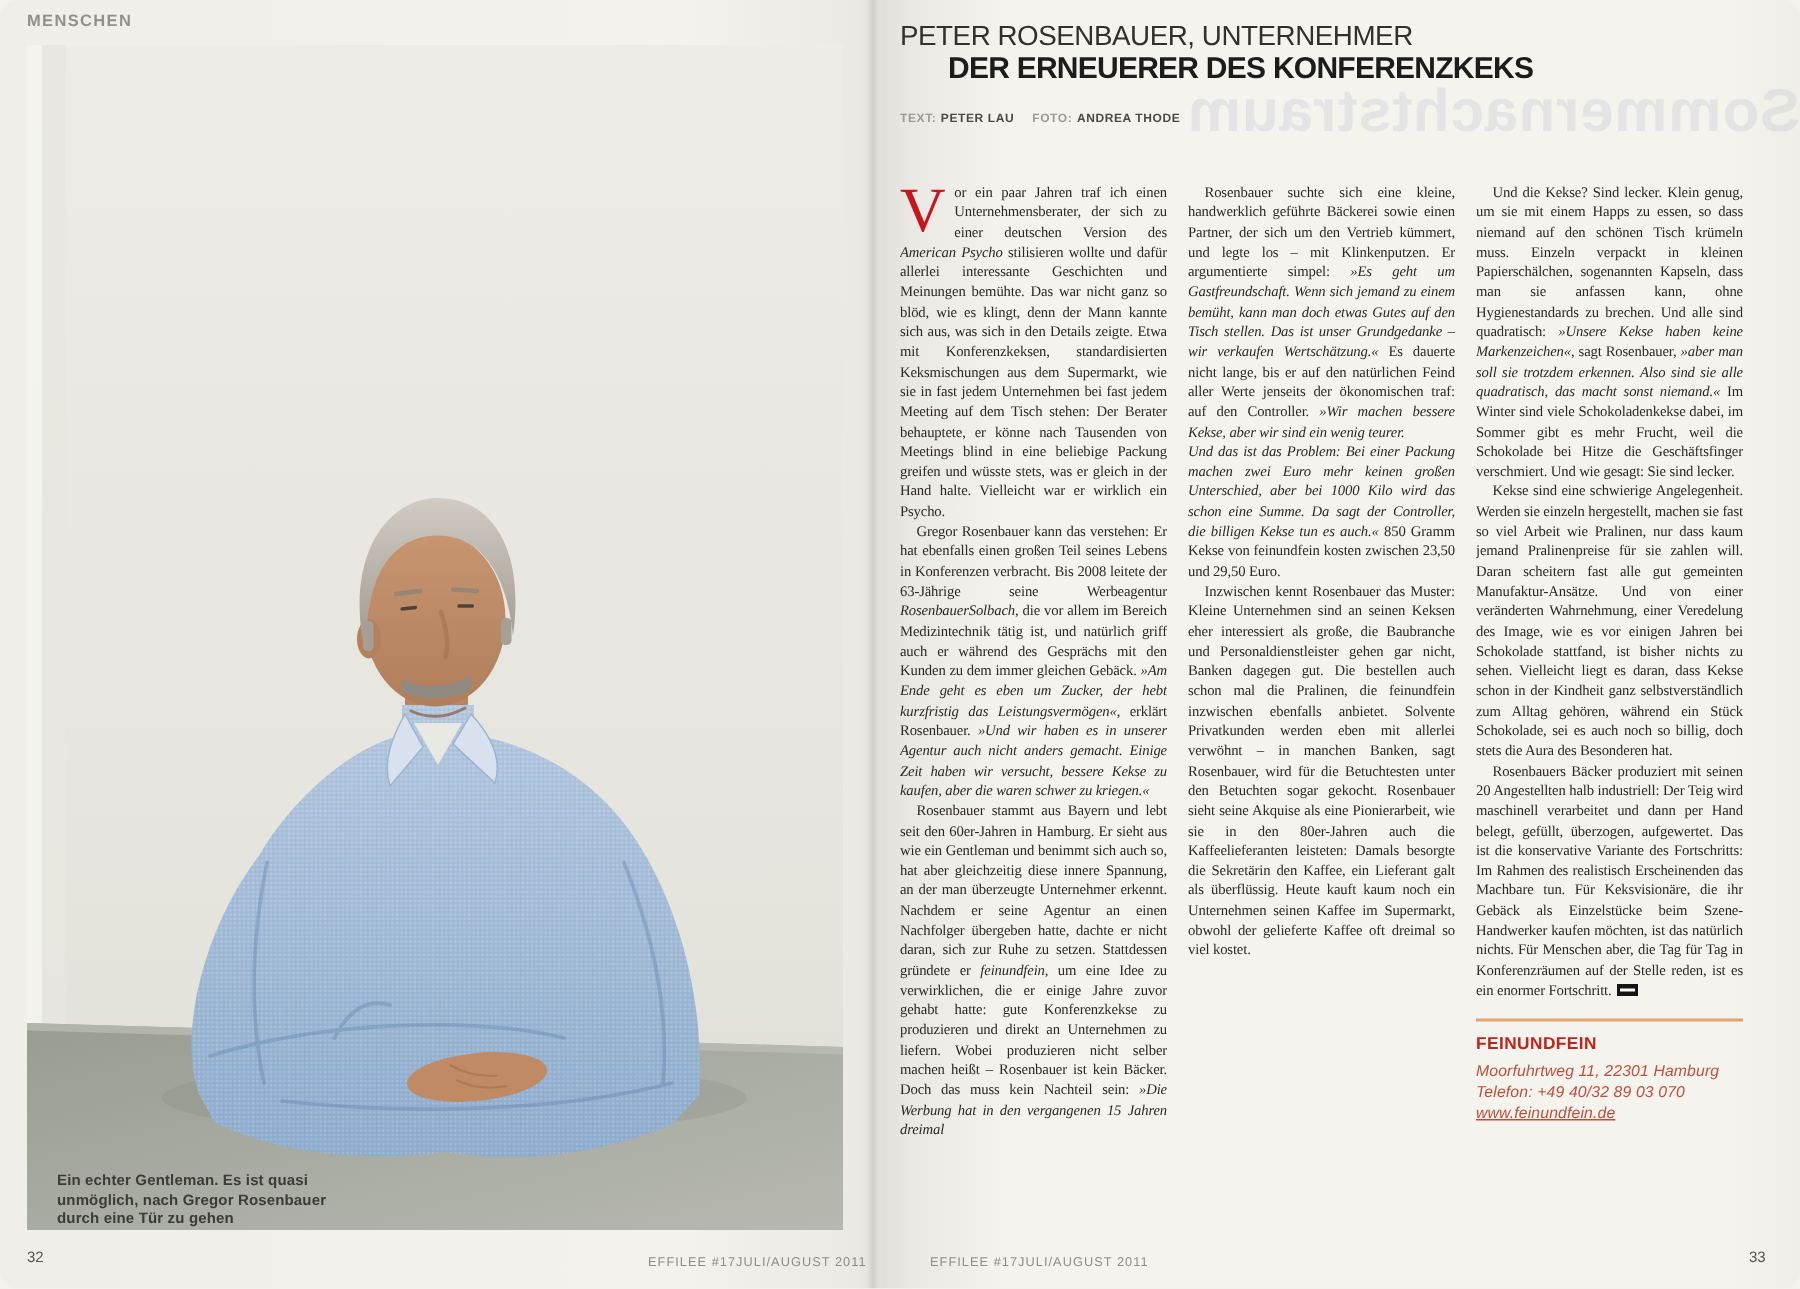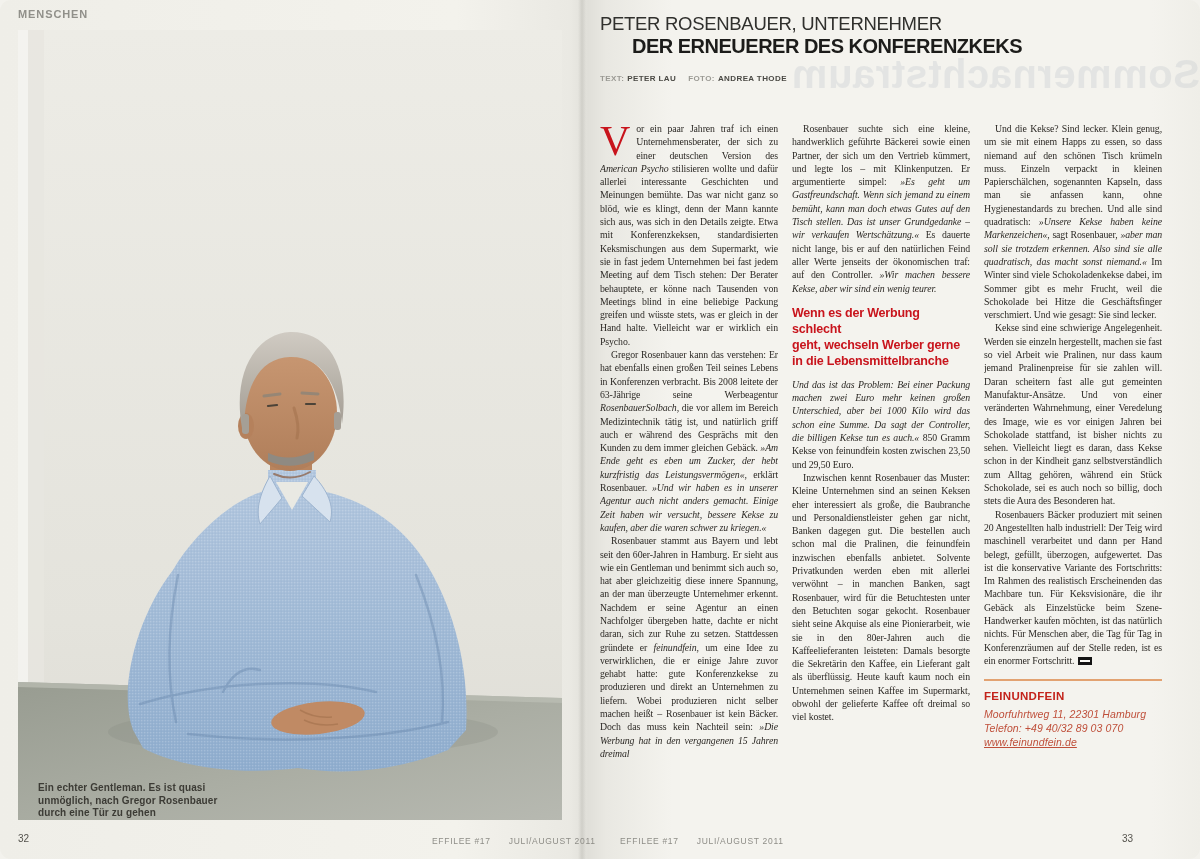--- a/index.html
+++ b/index.html
@@ -23,23 +23,23 @@
   .section-label{position:absolute;left:18px;top:8px;font-size:11px;font-weight:bold;
     letter-spacing:.9px;color:#91908a;}
   .photo{position:absolute;left:18px;top:30px;width:544px;height:790px;margin:0;
     box-shadow:inset 0 0 0 1px rgba(0,0,0,.03);}
   .photo svg{display:block;}
   .caption{position:absolute;left:20px;top:752px;width:240px;
     font-size:10px;line-height:12.5px;font-weight:bold;color:#3c3b35;
     white-space:pre-line;letter-spacing:.1px;}
   .folio{position:absolute;top:833px;font-size:10px;color:#55534d;}
   .folio-left{left:18px;}
-  .folio-right{left:1122px;}
+  .folio-right{left:1166px;}
   .footer{position:absolute;top:836px;font-size:8.5px;color:#8e8d87;
-    letter-spacing:.7px;display:flex;gap:18px;}
+    letter-spacing:.7px;display:flex;}
   .footer-left{left:432px;}
   .footer-right{left:620px;}
 
   
   .ghost{position:absolute;left:782px;top:52px;width:418px;
     font-size:40px;font-weight:bold;color:#bfc5cb;opacity:.30;
     transform:scaleX(-1);letter-spacing:.5px;white-space:nowrap;}
   .kicker{position:absolute;left:600px;top:13px;font-size:18.5px;font-weight:400;
     color:#30302d;letter-spacing:-.3px;}
   .headline{position:absolute;left:600px;top:35px;font-size:20px;font-weight:bold;
@@ -188,23 +188,20 @@
       <span class="by-label">TEXT:</span><span class="by-name">PETER LAU</span><span class="by-label">FOTO:</span><span class="by-name">ANDREA THODE</span>
     </div>
 
     <div class="col col-1">
         <p class="para"><span class="dropcap">V</span><span>or ein paar Jahren traf ich einen Unternehmensberater, der sich zu einer deutschen Version des </span><span class="it">American Psycho</span><span> stilisieren wollte und dafür allerlei interessante Geschichten und Meinungen bemühte. Das war nicht ganz so blöd, wie es klingt, denn der Mann kannte sich aus, was sich in den Details zeigte. Etwa mit Konferenzkeksen, standardisierten Keksmischungen aus dem Supermarkt, wie sie in fast jedem Unternehmen bei fast jedem Meeting auf dem Tisch stehen: Der Berater behauptete, er könne nach Tausenden von Meetings blind in eine beliebige Packung greifen und wüsste stets, was er gleich in der Hand halte. Vielleicht war er wirklich ein Psycho.</span></p>
         <p class="para ind"><span>Gregor Rosenbauer kann das verstehen: Er hat ebenfalls einen großen Teil seines Lebens in Konferenzen verbracht. Bis 2008 leitete der 63-Jährige seine Werbeagentur </span><span class="it">RosenbauerSolbach</span><span>, die vor allem im Bereich Medizintechnik tätig ist, und natürlich griff auch er während des Gesprächs mit den Kunden zu dem immer gleichen Gebäck. </span><span class="it">»Am Ende geht es eben um Zucker, der hebt kurzfristig das Leistungsvermögen«</span><span>, erklärt Rosenbauer. </span><span class="it">»Und wir haben es in unserer Agentur auch nicht anders gemacht. Einige Zeit haben wir versucht, bessere Kekse zu kaufen, aber die waren schwer zu kriegen.«</span></p>
         <p class="para ind"><span>Rosenbauer stammt aus Bayern und lebt seit den 60er-Jahren in Hamburg. Er sieht aus wie ein Gentleman und benimmt sich auch so, hat aber gleichzeitig diese innere Spannung, an der man überzeugte Unternehmer erkennt. Nachdem er seine Agentur an einen Nachfolger übergeben hatte, dachte er nicht daran, sich zur Ruhe zu setzen. Stattdessen gründete er </span><span class="it">feinundfein</span><span>, um eine Idee zu verwirklichen, die er einige Jahre zuvor gehabt hatte: gute Konferenzkekse zu produzieren und direkt an Unternehmen zu liefern. Wobei produzieren nicht selber machen heißt – Rosenbauer ist kein Bäcker. Doch das muss kein Nachteil sein: </span><span class="it">»Die Werbung hat in den vergangenen 15 Jahren dreimal</span></p>
       </div>
     <div class="col col-2">
         <p class="para ind"><span>Rosenbauer suchte sich eine kleine, handwerklich geführte Bäckerei sowie einen Partner, der sich um den Vertrieb kümmert, und legte los – mit Klinkenputzen. Er argumentierte simpel: </span><span class="it">»Es geht um Gastfreundschaft. Wenn sich jemand zu einem bemüht, kann man doch etwas Gutes auf den Tisch stellen. Das ist unser Grundgedanke – wir verkaufen Wertschätzung.«</span><span> Es dauerte nicht lange, bis er auf den natürlichen Feind aller Werte jenseits der ökonomischen traf: auf den Controller. </span><span class="it">»Wir machen bessere Kekse, aber wir sind ein wenig teurer.</span></p>
-        <div class="pullquote">Wenn es der Werbung schlecht
-geht, wechseln Werber gerne
-in die Lebensmittelbranche</div>
         <p class="para"><span class="it">Und das ist das Problem: Bei einer Packung machen zwei Euro mehr keinen großen Unterschied, aber bei 1000 Kilo wird das schon eine Summe. Da sagt der Controller, die billigen Kekse tun es auch.«</span><span> 850 Gramm Kekse von feinundfein kosten zwischen 23,50 und 29,50 Euro.</span></p>
         <p class="para ind"><span>Inzwischen kennt Rosenbauer das Muster: Kleine Unternehmen sind an seinen Keksen eher interessiert als große, die Baubranche und Personaldienstleister gehen gar nicht, Banken dagegen gut. Die bestellen auch schon mal die Pralinen, die feinundfein inzwischen ebenfalls anbietet. Solvente Privatkunden werden eben mit allerlei verwöhnt – in manchen Banken, sagt Rosenbauer, wird für die Betuchtesten unter den Betuchten sogar gekocht. Rosenbauer sieht seine Akquise als eine Pionierarbeit, wie sie in den 80er-Jahren auch die Kaffeelieferanten leisteten: Damals besorgte die Sekretärin den Kaffee, ein Lieferant galt als überflüssig. Heute kauft kaum noch ein Unternehmen seinen Kaffee im Supermarkt, obwohl der gelieferte Kaffee oft dreimal so viel kostet.</span></p>
       </div>
     <div class="col col-3">
       <div>
           <p class="para ind"><span>Und die Kekse? Sind lecker. Klein genug, um sie mit einem Happs zu essen, so dass niemand auf den schönen Tisch krümeln muss. Einzeln verpackt in kleinen Papierschälchen, sogenannten Kapseln, dass man sie anfassen kann, ohne Hygienestandards zu brechen. Und alle sind quadratisch: </span><span class="it">»Unsere Kekse haben keine Markenzeichen«</span><span>, sagt Rosenbauer, </span><span class="it">»aber man soll sie trotzdem erkennen. Also sind sie alle quadratisch, das macht sonst niemand.«</span><span> Im Winter sind viele Schokoladenkekse dabei, im Sommer gibt es mehr Frucht, weil die Schokolade bei Hitze die Geschäftsfinger verschmiert. Und wie gesagt: Sie sind lecker.</span></p>
           <p class="para ind"><span>Kekse sind eine schwierige Angelegenheit. Werden sie einzeln hergestellt, machen sie fast so viel Arbeit wie Pralinen, nur dass kaum jemand Pralinenpreise für sie zahlen will. Daran scheitern fast alle gut gemeinten Manufaktur-Ansätze. Und von einer veränderten Wahrnehmung, einer Veredelung des Image, wie es vor einigen Jahren bei Schokolade stattfand, ist bisher nichts zu sehen. Vielleicht liegt es daran, dass Kekse schon in der Kindheit ganz selbstverständlich zum Alltag gehören, während ein Stück Schokolade, sei es auch noch so billig, doch stets die Aura des Besonderen hat.</span></p>
           <p class="para ind"><span>Rosenbauers Bäcker produziert mit seinen 20 Angestellten halb industriell: Der Teig wird maschinell verarbeitet und dann per Hand belegt, gefüllt, überzogen, aufgewertet. Das ist die konservative Variante des Fortschritts: Im Rahmen des realistisch Erscheinenden das Machbare tun. Für Keksvisionäre, die ihr Gebäck als Einzelstücke beim Szene-Handwerker kaufen möchten, ist das natürlich nichts. Für Menschen aber, die Tag für Tag in Konferenzräumen auf der Stelle reden, ist es ein enormer Fortschritt.</span><span class="endmark"></span></p>
         </div>
       <div class="contact">

